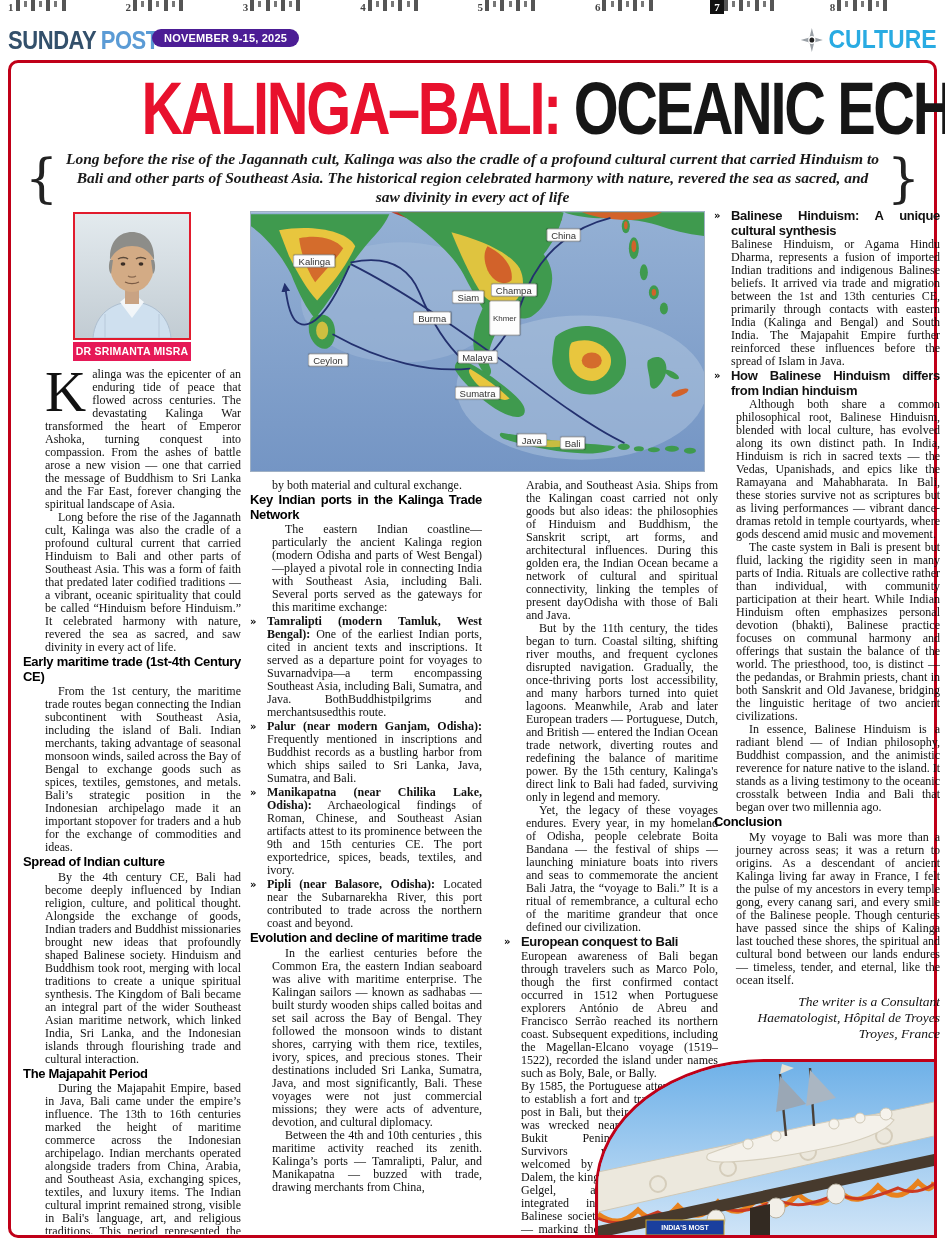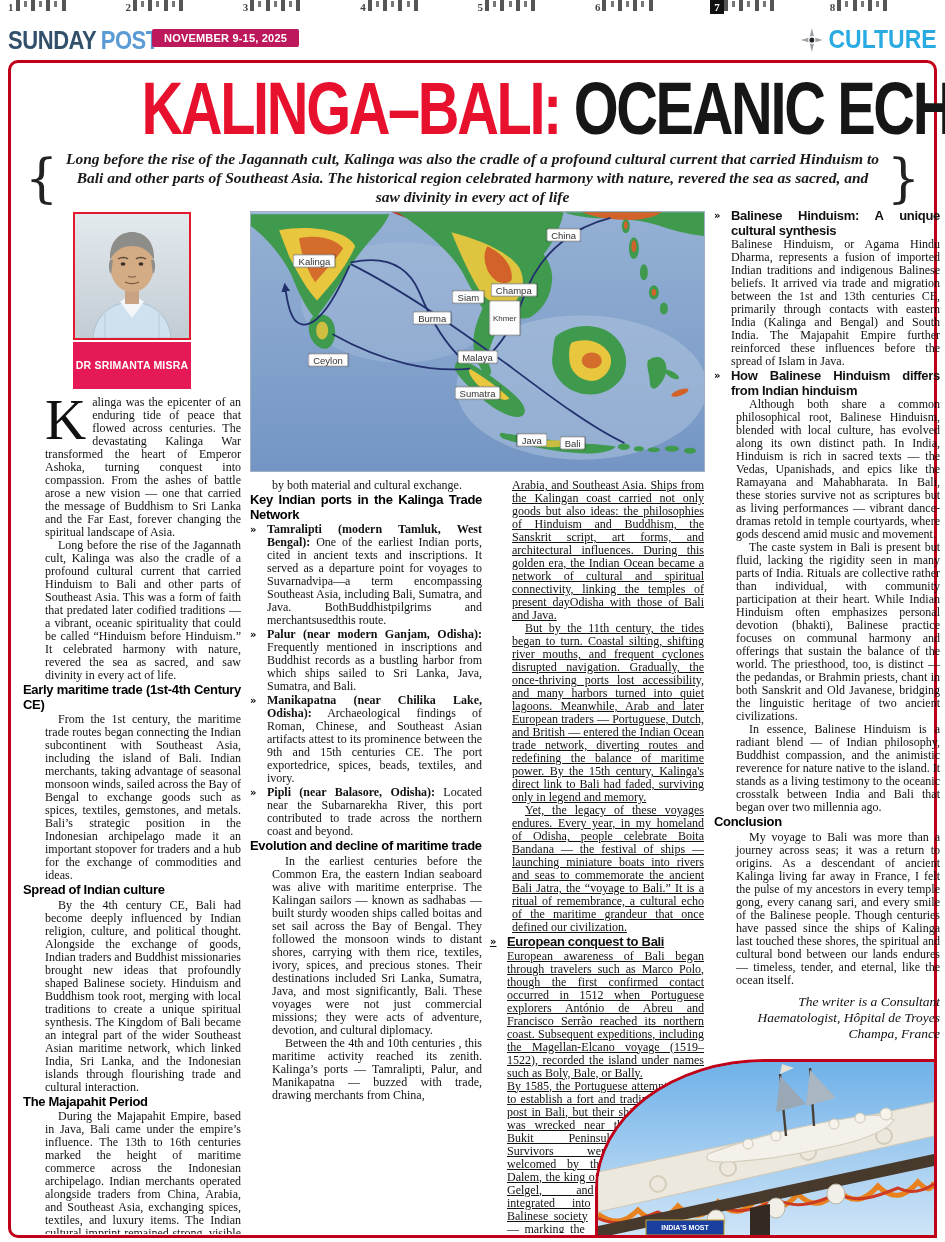--- a/index.html
+++ b/index.html
@@ -12,57 +12,57 @@
   .ruler-cell { flex:1; display:flex; align-items:flex-start; gap:0; }
   .ruler-num { font-family:"Liberation Serif",serif; font-weight:700; font-size:11px; color:#444; padding:0 2px; line-height:14px; }
   .ruler-num.hl { background:#111; color:#fff; padding:0 4px; }
   .tick { width:4px; background:#555; margin:0 4.2px 0 0; height:11px; display:inline-block; }
   .tick.short { height:6px; width:3px; background:#777; margin-top:1px; }
 
   
   .topbar { position:absolute; left:0; top:24px; width:945px; height:32px; }
   .masthead { position:absolute; left:8px; top:2px; font-family:"Liberation Sans",sans-serif; font-weight:700; font-size:25px; letter-spacing:-0.5px; transform:scaleX(.88); transform-origin:left center; white-space:nowrap; }
   .m1 { color:#33506b; } .m2 { color:#5b9bd5; margin-left:5px; }
-  .datebadge { position:absolute; left:152px; top:5px; background:#be185d; color:#fff; font-family:"Liberation Sans",sans-serif; font-weight:700; font-size:11px; padding:3px 12px; border-radius:2px; letter-spacing:0.2px; }
+  .datebadge { position:absolute; left:152px; top:5px; background:#4c1d95; color:#fff; font-family:"Liberation Sans",sans-serif; font-weight:700; font-size:11px; padding:3px 12px; border-radius:9px; letter-spacing:0.2px; }
   .section { position:absolute; right:8px; top:1px; display:flex; align-items:center; gap:6px; font-family:"Liberation Sans",sans-serif; font-weight:700; font-size:25px; color:#29abe2; transform:scaleX(.92); transform-origin:right center; }
 
   
   .frame { position:absolute; left:8px; top:60px; width:929px; height:1178px; border:3px solid #c00018; border-radius:10px; background:#fff; }
 
   
   .headline { text-align:center; margin-top:8px; white-space:nowrap; }
   .hl-inner { display:inline-block; transform:scaleX(.78); transform-origin:center; font-family:"Liberation Sans",sans-serif; font-weight:700; font-size:74px; letter-spacing:-3px; line-height:76px; }
   .hl-red { color:#e8112d; } .hl-black { color:#161616; }
 
   .standfirst { display:flex; align-items:center; justify-content:center; gap:6px; margin:2px 14px 0 14px; }
   .brace { font-size:52px; font-weight:400; line-height:48px; color:#222; font-family:"DejaVu Serif",serif; }
   .sf-text { font-style:italic; font-weight:600; font-size:15.5px; line-height:19px; text-align:center; max-width:836px; color:#1a1a1a; }
 
   
   .col { position:absolute; font-size:12px; line-height:13px; text-align:justify; overflow:hidden; }
   #colA { left:12px;  top:145px; width:218px; height:1026px; }
   #colB { left:239px; top:416px; width:232px; height:754px; }
-  #colC { left:479px; top:416px; width:214px; height:754px;text-decoration:underline; }
+  #colC { left:493px; top:416px; width:214px; height:754px; }
   #colD { left:703px; top:145px; width:226px; height:1026px; }
 
   .para { text-indent:13px;margin-left:22px; }
   .para.noindent { text-indent:0; }
   .para.ind { margin-left:17px; }
   .subhead { font-family:"Liberation Sans",sans-serif; font-weight:700; font-size:13px; line-height:14.5px; letter-spacing:-0.3px; text-align:justify; margin:1px 0; color:#000; }
   .bullet { display:flex; gap:3px; margin:1px 0 0 0; }
   .bmark { flex:0 0 14px; font-family:"DejaVu Sans",sans-serif; font-weight:700; font-size:10px; line-height:13px; color:#000; }
   .btext { flex:1; display:block; text-align:justify; }
   .bullet.bhead .btext { font-family:"Liberation Sans",sans-serif; font-weight:700; font-size:13px; line-height:14.5px; letter-spacing:-0.3px; }
   .byline { text-align:right; font-weight:400; font-style:italic; font-size:13.5px; line-height:16px; margin-top:7px; }
 
   
   .authorcard { width:118px; margin:4px auto 7px auto; }
   .authorphoto { width:118px; height:128px; border:2px solid #e11b2d; background:#dfe6ea; }
   .authorphoto svg { display:block; }
-  .authorcap { margin-top:2px; background:#e61957; color:#fff; font-family:"Liberation Sans",sans-serif; font-weight:700; font-size:10.5px; text-align:center; padding:17px 2px; letter-spacing:0.2px; white-space:nowrap; }
+  .authorcap { margin-top:2px; background:#e61957; color:#fff; font-family:"Liberation Sans",sans-serif; font-weight:700; font-size:10.5px; text-align:center; padding:3px 2px; letter-spacing:0.2px; white-space:nowrap; }
   .dropcap::first-letter { float:left; font-size:57px; line-height:45px; padding:1px 6px 0 0; font-weight:500; color:#111; }
 
   
   #map { position:absolute; left:239px; top:148px; width:455px; height:261px; border:1px solid #9fb0c4; overflow:hidden; }
   #map svg { display:block; }
   .map-label { position:absolute; transform:translate(-50%,-50%); background:#fdfdfd; border:1px solid #b5b5b5; color:#333; font-family:"Liberation Sans",sans-serif; font-size:9.5px; padding:0px 4px; border-radius:2px; white-space:nowrap; box-shadow:0 0 1px rgba(0,0,0,.3); }
   .map-label.small { font-size:8px; padding:12px 3px; }
   .route { fill:none; stroke:#23306e; stroke-width:1.8; stroke-linecap:round; }
 
   
@@ -305,20 +305,21 @@
           <div class="map-label" style="left: 17%; top: 57%;">Ceylon</div>
           <div class="map-label" style="left: 50%; top: 70%;">Sumatra</div>
           <div class="map-label" style="left: 62%; top: 88%;">Java</div>
           <div class="map-label" style="left: 71%; top: 89%;">Bali</div>
         </div>
     </div>
 
     <div class="col" id="colB">
         <p class="para noindent">by both material and cultural exchange.</p>
         <div class="subhead">Key Indian ports in the Kalinga Trade Network</div>
+        <p class="para">The eastern Indian coastline—particularly the ancient Kalinga region (modern Odisha and parts of West Bengal)—played a pivotal role in connecting India with Southeast Asia, including Bali. Several ports served as the gateways for this maritime exchange:</p>
         <div class="bullet">
           <span class="bmark">»</span>
           <span class="btext"><strong>Tamralipti (modern Tamluk, West Bengal):</strong> One of the earliest Indian ports, cited in ancient texts and inscriptions. It served as a departure point for voyages to Suvarnadvipa—a term encompassing Southeast Asia, including Bali, Sumatra, and Java. BothBuddhistpilgrims and merchantsusedthis route.</span>
         </div>
         <div class="bullet">
           <span class="bmark">»</span>
           <span class="btext"><strong>Palur (near modern Ganjam, Odisha):</strong> Frequently mentioned in inscriptions and Buddhist records as a bustling harbor from which ships sailed to Sri Lanka, Java, Sumatra, and Bali.</span>
         </div>
         <div class="bullet">
           <span class="bmark">»</span>
@@ -355,21 +356,21 @@
           <span class="btext">How Balinese Hinduism differs from Indian hinduism</span>
         </div>
         <p class="para">Although both share a common philosophical root, Balinese Hinduism, blended with local culture, has evolved along its own distinct path. In India, Hinduism is rich in sacred texts — the Vedas, Upanishads, and epics like the Ramayana and Mahabharata. In Bali, these stories survive not as scriptures but as living performances — vibrant dance-dramas retold in temple courtyards, where gods descend amid music and movement.</p>
         <p class="para">The caste system in Bali is present but fluid, lacking the rigidity seen in many parts of India. Rituals are collective rather than individual, with community participation at their heart. While Indian Hinduism often emphasizes personal devotion (bhakti), Balinese practice focuses on communal harmony and offerings that sustain the balance of the world. The priesthood, too, is distinct — the pedandas, or Brahmin priests, chant in both Sanskrit and Old Javanese, bridging the linguistic heritage of two ancient civilizations.</p>
         <p class="para">In essence, Balinese Hinduism is a radiant blend — of Indian philosophy, Buddhist compassion, and the animistic reverence for nature native to the island. It stands as a living testimony to the oceanic crosstalk between India and Bali that began over two millennia ago.</p>
         <div class="subhead">Conclusion</div>
         <p class="para">My voyage to Bali was more than a journey across seas; it was a return to origins. As a descendant of ancient Kalinga living far away in France, I felt the pulse of my ancestors in every temple gong, every canang sari, and every smile of the Balinese people. Though centuries have passed since the ships of Kalinga last touched these shores, the spiritual and cultural bond between our lands endures — timeless, tender, and eternal, like the ocean itself.</p>
         <div class="byline">
           <div>The writer is a Consultant</div>
           <div>Haematologist, Hôpital de Troyes</div>
-          <div>Champa, France</div>
+          <div>Troyes, France</div>
         </div>
       </div>
 
     <div id="gate-photo">
       <svg width="336" height="173" viewBox="0 0 336 173">
         <defs>
           <linearGradient id="sky" x1="0" y1="0" x2="0" y2="1">
             <stop offset="0" stop-color="#6fb1e8"></stop>
               <stop offset="1" stop-color="#cfe4f7"></stop>
           </linearGradient>

